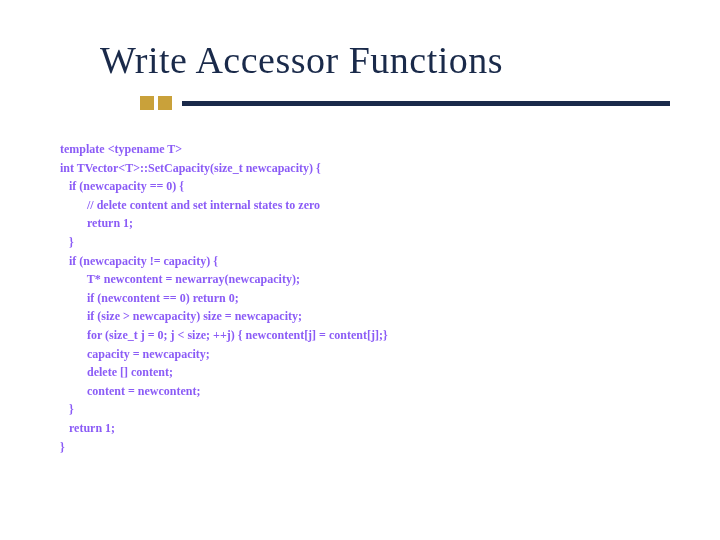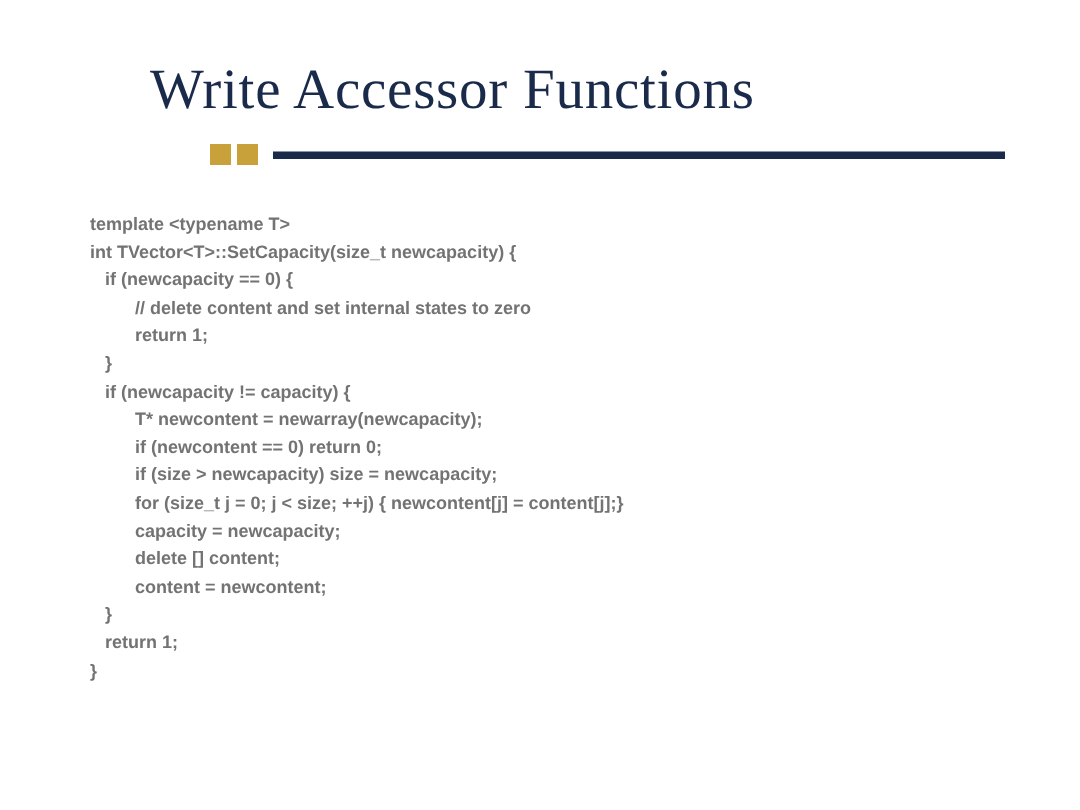--- a/index.html
+++ b/index.html
@@ -42,24 +42,24 @@
   }
   .rule {
     height: 5px;
     background: #1a2a4a;
     flex: 1 1 auto;
     margin-left: 6px;
   }
   .code {
     margin-top: 30px;
     margin-left: 10px;
-    font-family: Liberation Sans, sans-serif;
+    font-family: Liberation Serif, serif;
     font-size: 12px;
     font-weight: bold;
-    color: #737373;
+    color: #8b5cf6;
     white-space: pre;
     line-height: 1.55;
   }
 </style>
 </head>
 <body>
 
 <div class="slide">
   <div class="title-wrap">
     <h1 class="title">Write Accessor Functions</h1>

